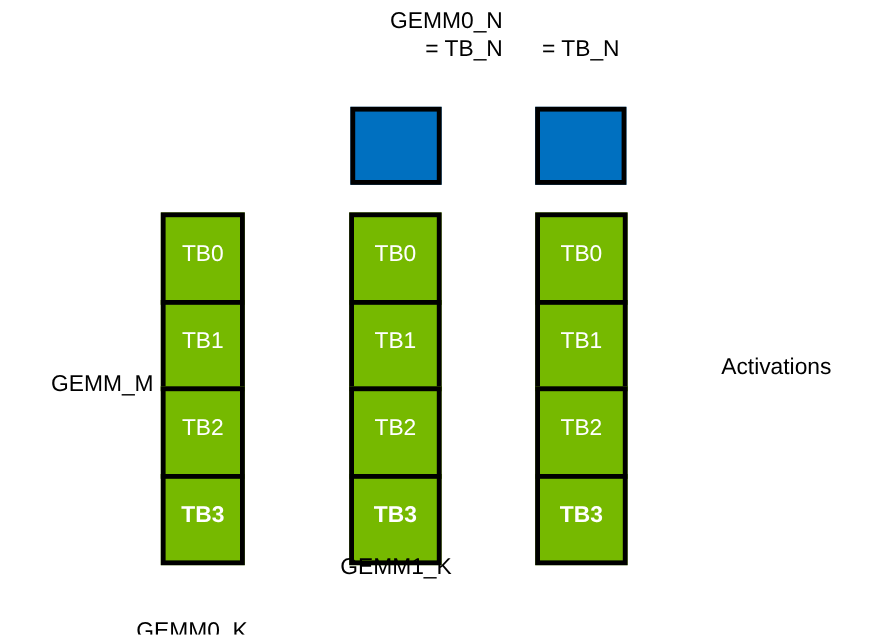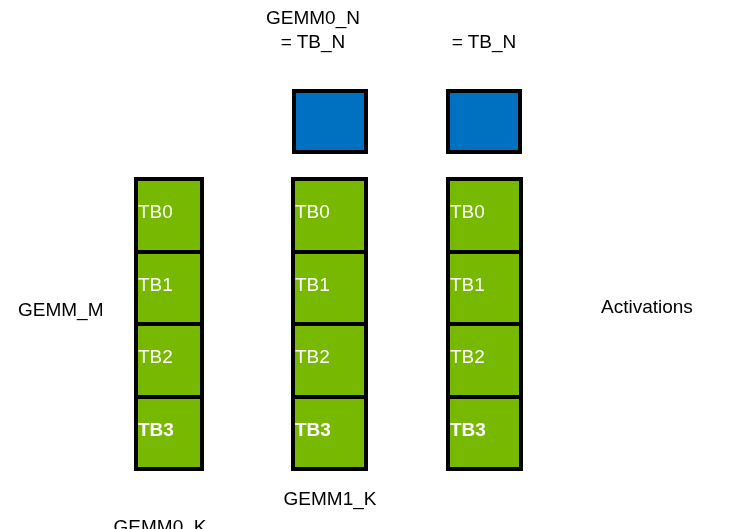--- a/index.html
+++ b/index.html
@@ -56,44 +56,45 @@
   .act-cell:last-child {
     margin-bottom: 0;
     font-weight: bold;
   }
   .act-cell-label {
     position: absolute;
     left: 0;
     right: 0;
     top: 50%;
     transform: translateY(-62%);
+    text-align: center;
     color: #ffffff;
     font-size: 19px;
     line-height: 22px;
     font-family: "Liberation Sans", sans-serif;
     white-space: pre;
   }
 
   
-  #top-label-0   { left: 238px; top: 6px;   width: 150px; }
+  #top-label-0   { left: 269px; top: 6px;   width: 150px; text-align: right; }
   #top-label-1   { left: 409px; top: 6px;   width: 150px; }
 
   #weight-box-0  { left: 292px; top: 89px;  width: 76px;  height: 65px; }
   #weight-box-1  { left: 446px; top: 89px;  width: 76px;  height: 65px; }
 
   #column-0      { left: 134px; top: 177px; width: 70px;  height: 294px; }
   #column-1      { left: 291px; top: 177px; width: 77px;  height: 294px; }
   #column-2      { left: 446px; top: 177px; width: 77px;  height: 294px; }
 
-  #gemm-m-label  { left: 18px;  top: 298px; width: 110px; }
+  #gemm-m-label  { left: 18px;  top: 309px; width: 110px; text-align: right; }
   #weights-label { left: 601px; top: 109px; width: 140px; }
   #activations-label { left: 601px; top: 295px; width: 140px; }
 
   #bottom-label-0 { left: 85px;  top: 487px; width: 150px; margin-top: 28px; }
-  #bottom-label-1 { left: 255px; top: 487px; width: 150px; }
+  #bottom-label-1 { left: 255px; top: 461px; width: 150px; }
 </style>
 </head>
 <body>
 
 <div id="canvas">
 
   <div class="lbl" id="top-label-0"><span>GEMM0_N</span><br><span>= TB_N</span></div>
 
   <div class="lbl" id="top-label-1"><br><span>= TB_N</span></div>
 

